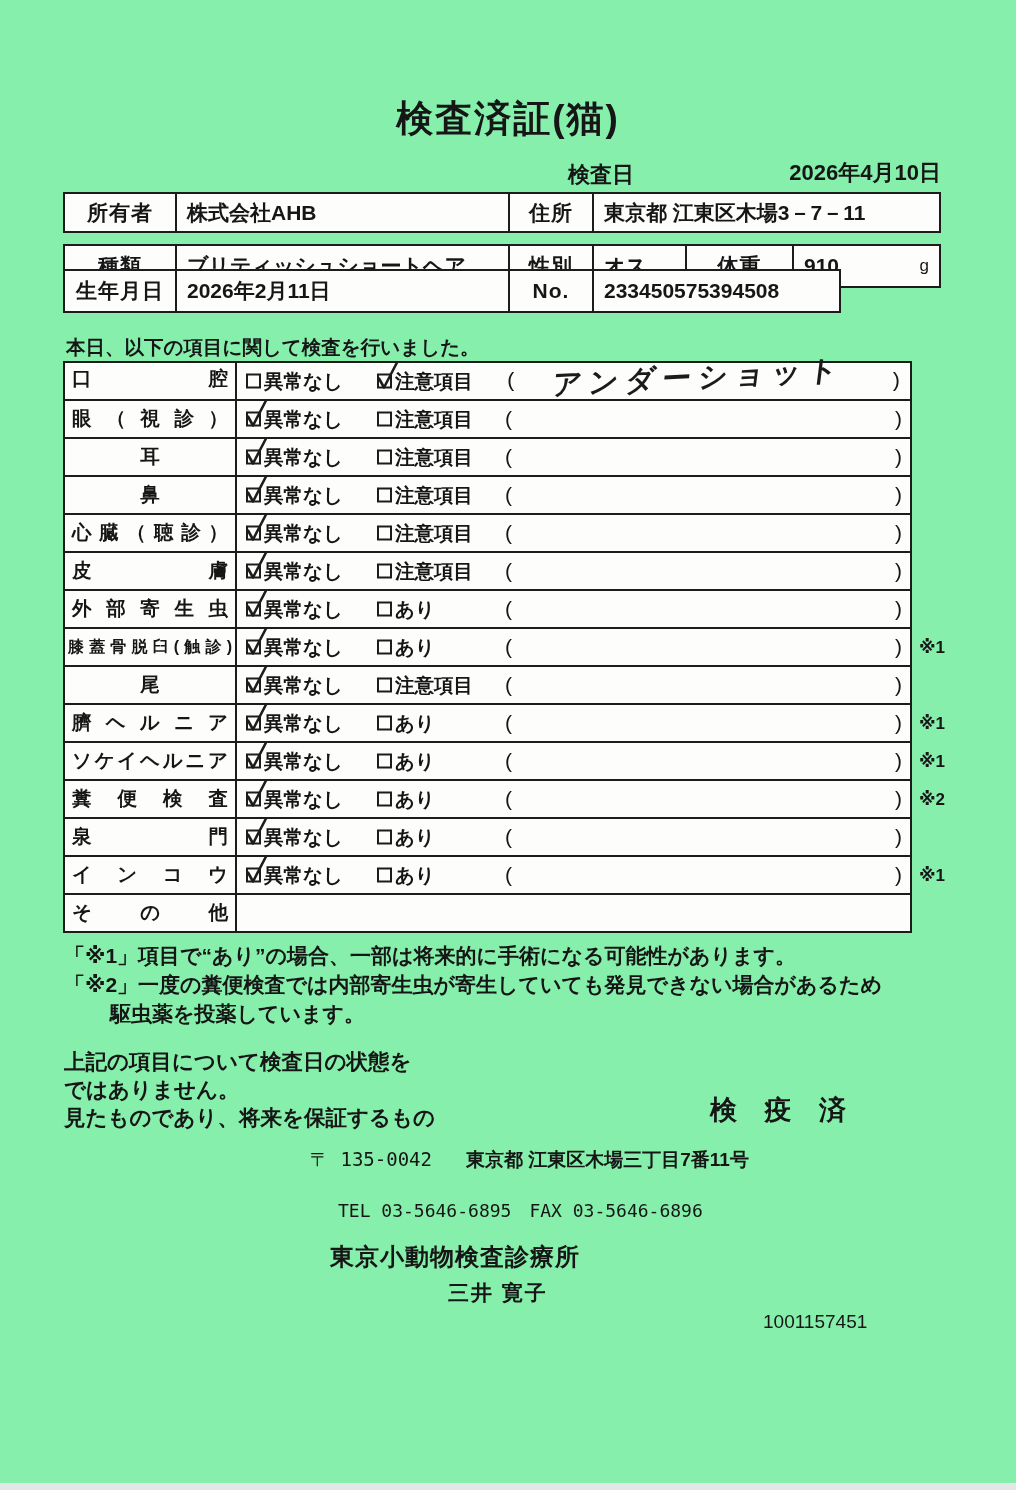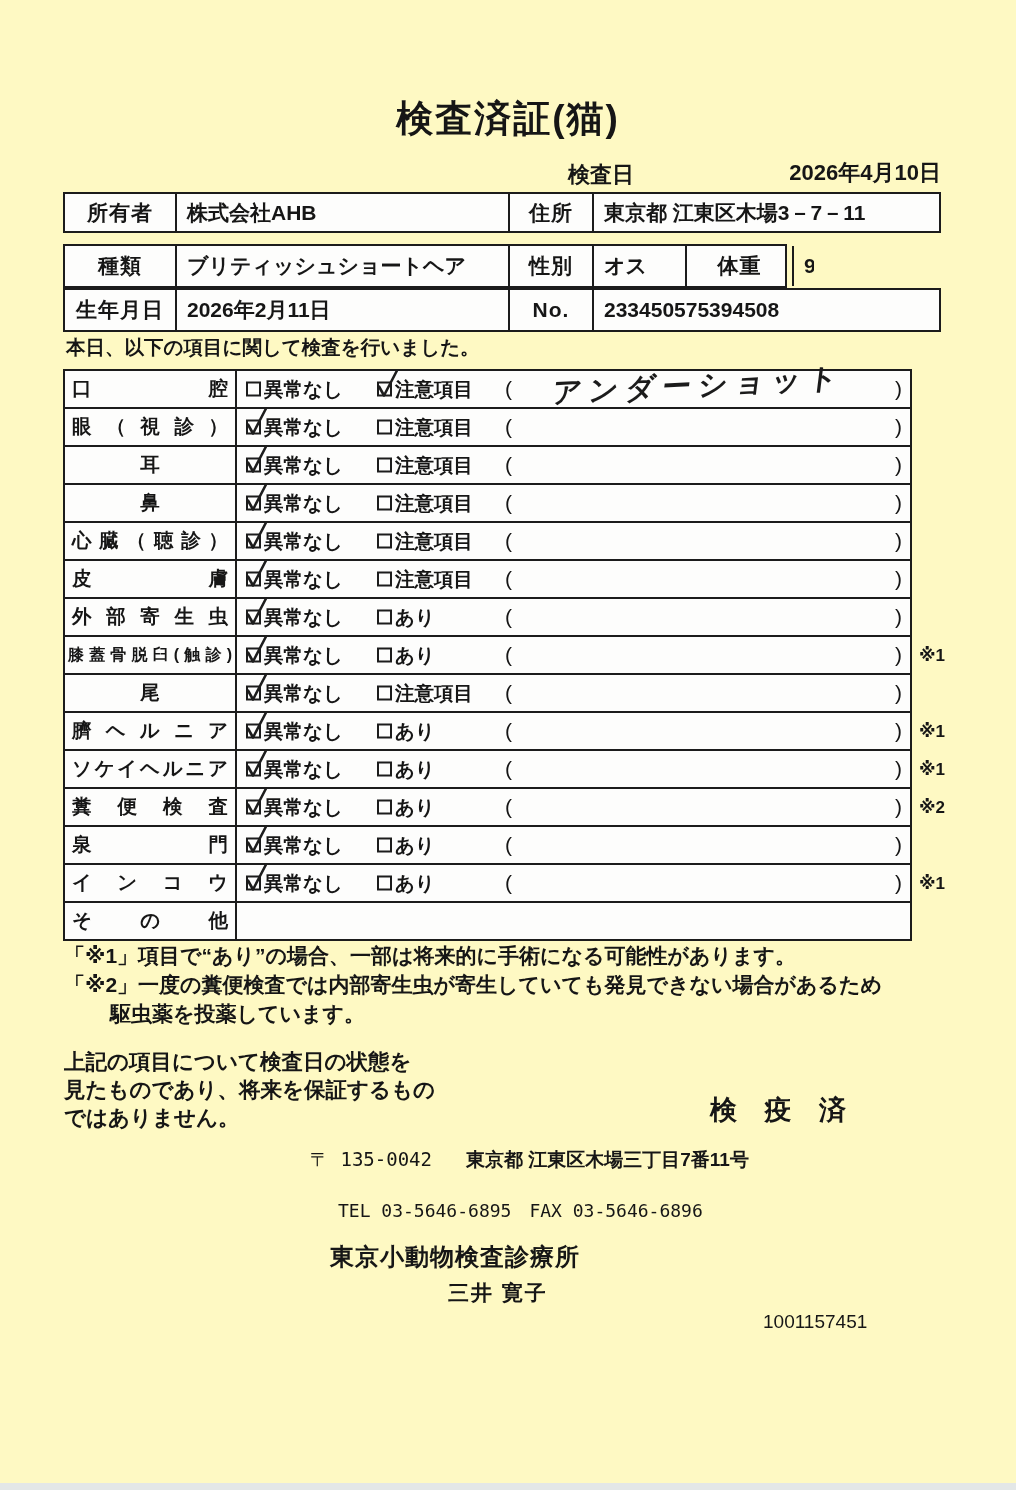--- a/index.html
+++ b/index.html
@@ -1,19 +1,19 @@
 <!DOCTYPE html>
 <html><head>
 <meta charset="utf-8">
 <style>
   html,body{margin:0;padding:0;background:#ffffff;}
   .page{
     position:relative;
     width:1016px;height:1490px;
-    background:#fef9c3;
+    background:#86efac;
     font-family:"Liberation Sans","DejaVu Sans",sans-serif;
     color:#161616;
     overflow:hidden;
   }
   .abs{position:absolute;}
 
   
   .title{
     top:94px;left:0;width:100%;
     text-align:center;font-size:37px;font-weight:bold;letter-spacing:2px;
@@ -29,36 +29,36 @@
   .htable .cell{
     border-left:2px solid #1c1c1c;
     display:flex;align-items:center;
     font-size:21px;font-weight:bold;
     padding:0 10px;box-sizing:border-box;
     white-space:nowrap;overflow:hidden;
   }
   .htable .cell:first-child{border-left:none;}
   .htable .cell.lab{justify-content:center;padding:0 4px;letter-spacing:1px;}
   .owner-table{left:63px;top:192px;width:878px;height:41px;grid-template-columns:110px 333px 84px 1fr;}
-  .info-r1{left:63px;top:244px;width:724px;height:44px;grid-template-columns:110px 333px 84px 93px 107px 1fr;}
-  .info-r2{left:63px;top:288px;width:878px;height:44px;grid-template-columns:110px 333px 84px 1fr;}
+  .info-r1{left:63px;top:244px;width:878px;height:44px;grid-template-columns:110px 333px 84px 93px 107px 1fr;}
+  .info-r2{left:63px;top:269px;width:778px;height:44px;grid-template-columns:110px 333px 84px 1fr;}
   .weight-cell{justify-content:space-between;}
   .weight-cell .unit{font-size:17px;font-weight:normal;margin-left:10px;}
   .no-label-cell{font-size:19px;}
 
   .intro{left:66px;top:334px;font-size:19.5px;font-weight:bold;}
 
   
   .checklist{left:63px;top:361px;width:849px;}
   .row{
     position:relative;display:flex;
     height:40px;margin-top:-2px;box-sizing:border-box;
     border:2px solid #1c1c1c;background:#fdfdfc;
   }
-  .row:first-child{margin-top:8px;}
+  .row:first-child{margin-top:0;font-family:Liberation Mono, monospace;}
   .cell-label{
     width:172px;flex:none;border-right:2px solid #1c1c1c;
     display:flex;align-items:center;box-sizing:border-box;
   }
   .label-inner{
     width:100%;padding:0 7px;box-sizing:border-box;
     font-size:19.5px;font-weight:bold;line-height:1;
   }
   .label-inner.justify{text-align:justify;text-align-last:justify;}
   .label-inner.center{text-align:center;text-align-last:center;}
@@ -517,22 +517,22 @@
   </div>
 
   <div class="abs footnotes">
     <div>「※1」項目で“あり”の場合、一部は将来的に手術になる可能性があります。</div>
     <div>「※2」一度の糞便検査では内部寄生虫が寄生していても発見できない場合があるため</div>
     <div class="indent">駆虫薬を投薬しています。</div>
   </div>
 
   <div class="abs disclaimer">
     <div>上記の項目について検査日の状態を</div>
+    <div>ではありません。</div>
     <div>見たものであり、将来を保証するもの</div>
-    <div>ではありません。</div>
   </div>
 
   <div class="abs stamp">検 疫 済</div>
 
   <div class="abs postal-line">
     <span class="postal">〒 135-0042</span><span>東京都 江東区木場三丁目7番11号</span>
   </div>
 
   <div class="abs tel-line">TEL 03-5646-6895　FAX 03-5646-6896</div>
   <div class="abs clinic-name">東京小動物検査診療所</div>

